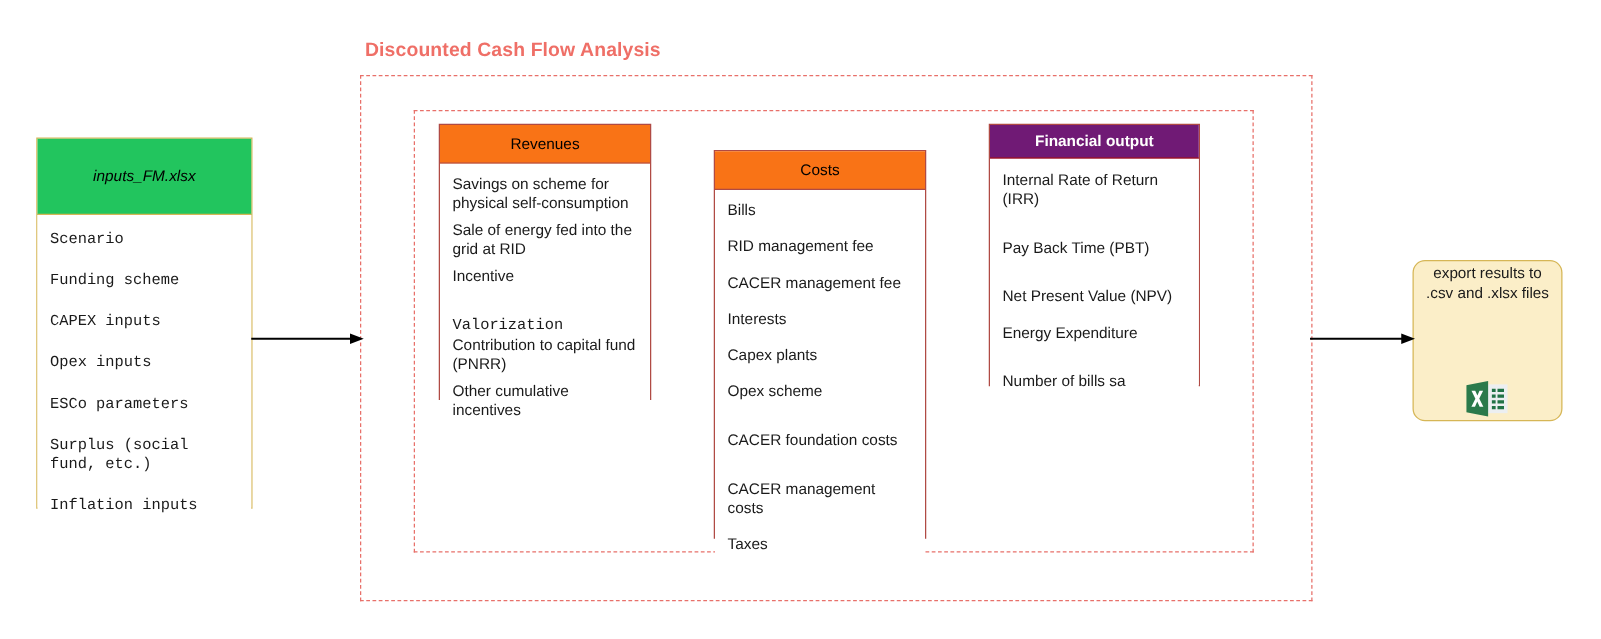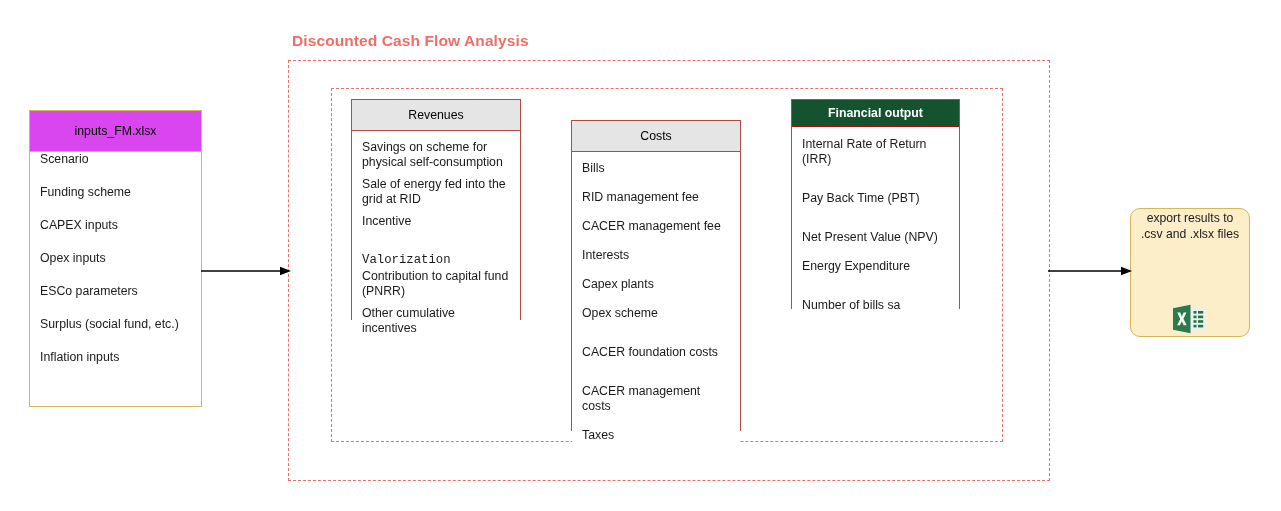--- a/index.html
+++ b/index.html
@@ -67,43 +67,43 @@
   .listbox .body .item.gap-lg { margin-bottom: 24px; }
   .listbox .body .item.gap-sm { margin-bottom: 7px; }
   .listbox .body .item.gap-xs { margin-bottom: 1px; font-family: Liberation Mono, monospace; }
 
   
   .box-inputs {
     left: 29px; top: 110px; width: 173px; height: 297px;
     border: 1.2px solid #d6b656;
   }
   .box-inputs .hdr {
-    background: #d946ef;
+    background: #22c55e;
     border-bottom: 1.2px solid #d6b656;
-    height: 41px;
-    display: flex; align-items: center; justify-content: center;
-  }
-  .box-inputs .body { padding-top: 0; }
+    height: 61px;
+    display: flex; align-items: center; justify-content: center; font-style: italic;
+  }
+  .box-inputs .body { padding-top: 12px; font-family: Liberation Mono, monospace; }
   .box-inputs .body .item { margin-bottom: 18px; }
 
   
   .box-red { border: 1.3px solid #b04a44; }
   .box-red .hdr {
-    background: #e5e5e5;
+    background: #f97316;
     border-bottom: 1.3px solid #b04a44;
     height: 31px;
     display: flex; align-items: center; justify-content: center;
   }
   .box-revenues { left: 351px; top: 99px; width: 170px; height: 221px; }
   .box-costs    { left: 571px; top: 99px; width: 170px; height: 311px; margin-top: 21px; }
 
   
   .box-fin { left: 791px; top: 99px; width: 169px; height: 210px; border: 1.3px solid #b04a44; }
   .box-fin .hdr {
-    background: #14532d;
+    background: #701a75;
     color: #ffffff;
     font-weight: bold;
     height: 27px;
     display: flex; align-items: center; justify-content: center;
     border-bottom: 1.3px solid #a80d0d;
   }
   .box-fin .body { padding-top: 10px; }
 
   
   .box-export {

